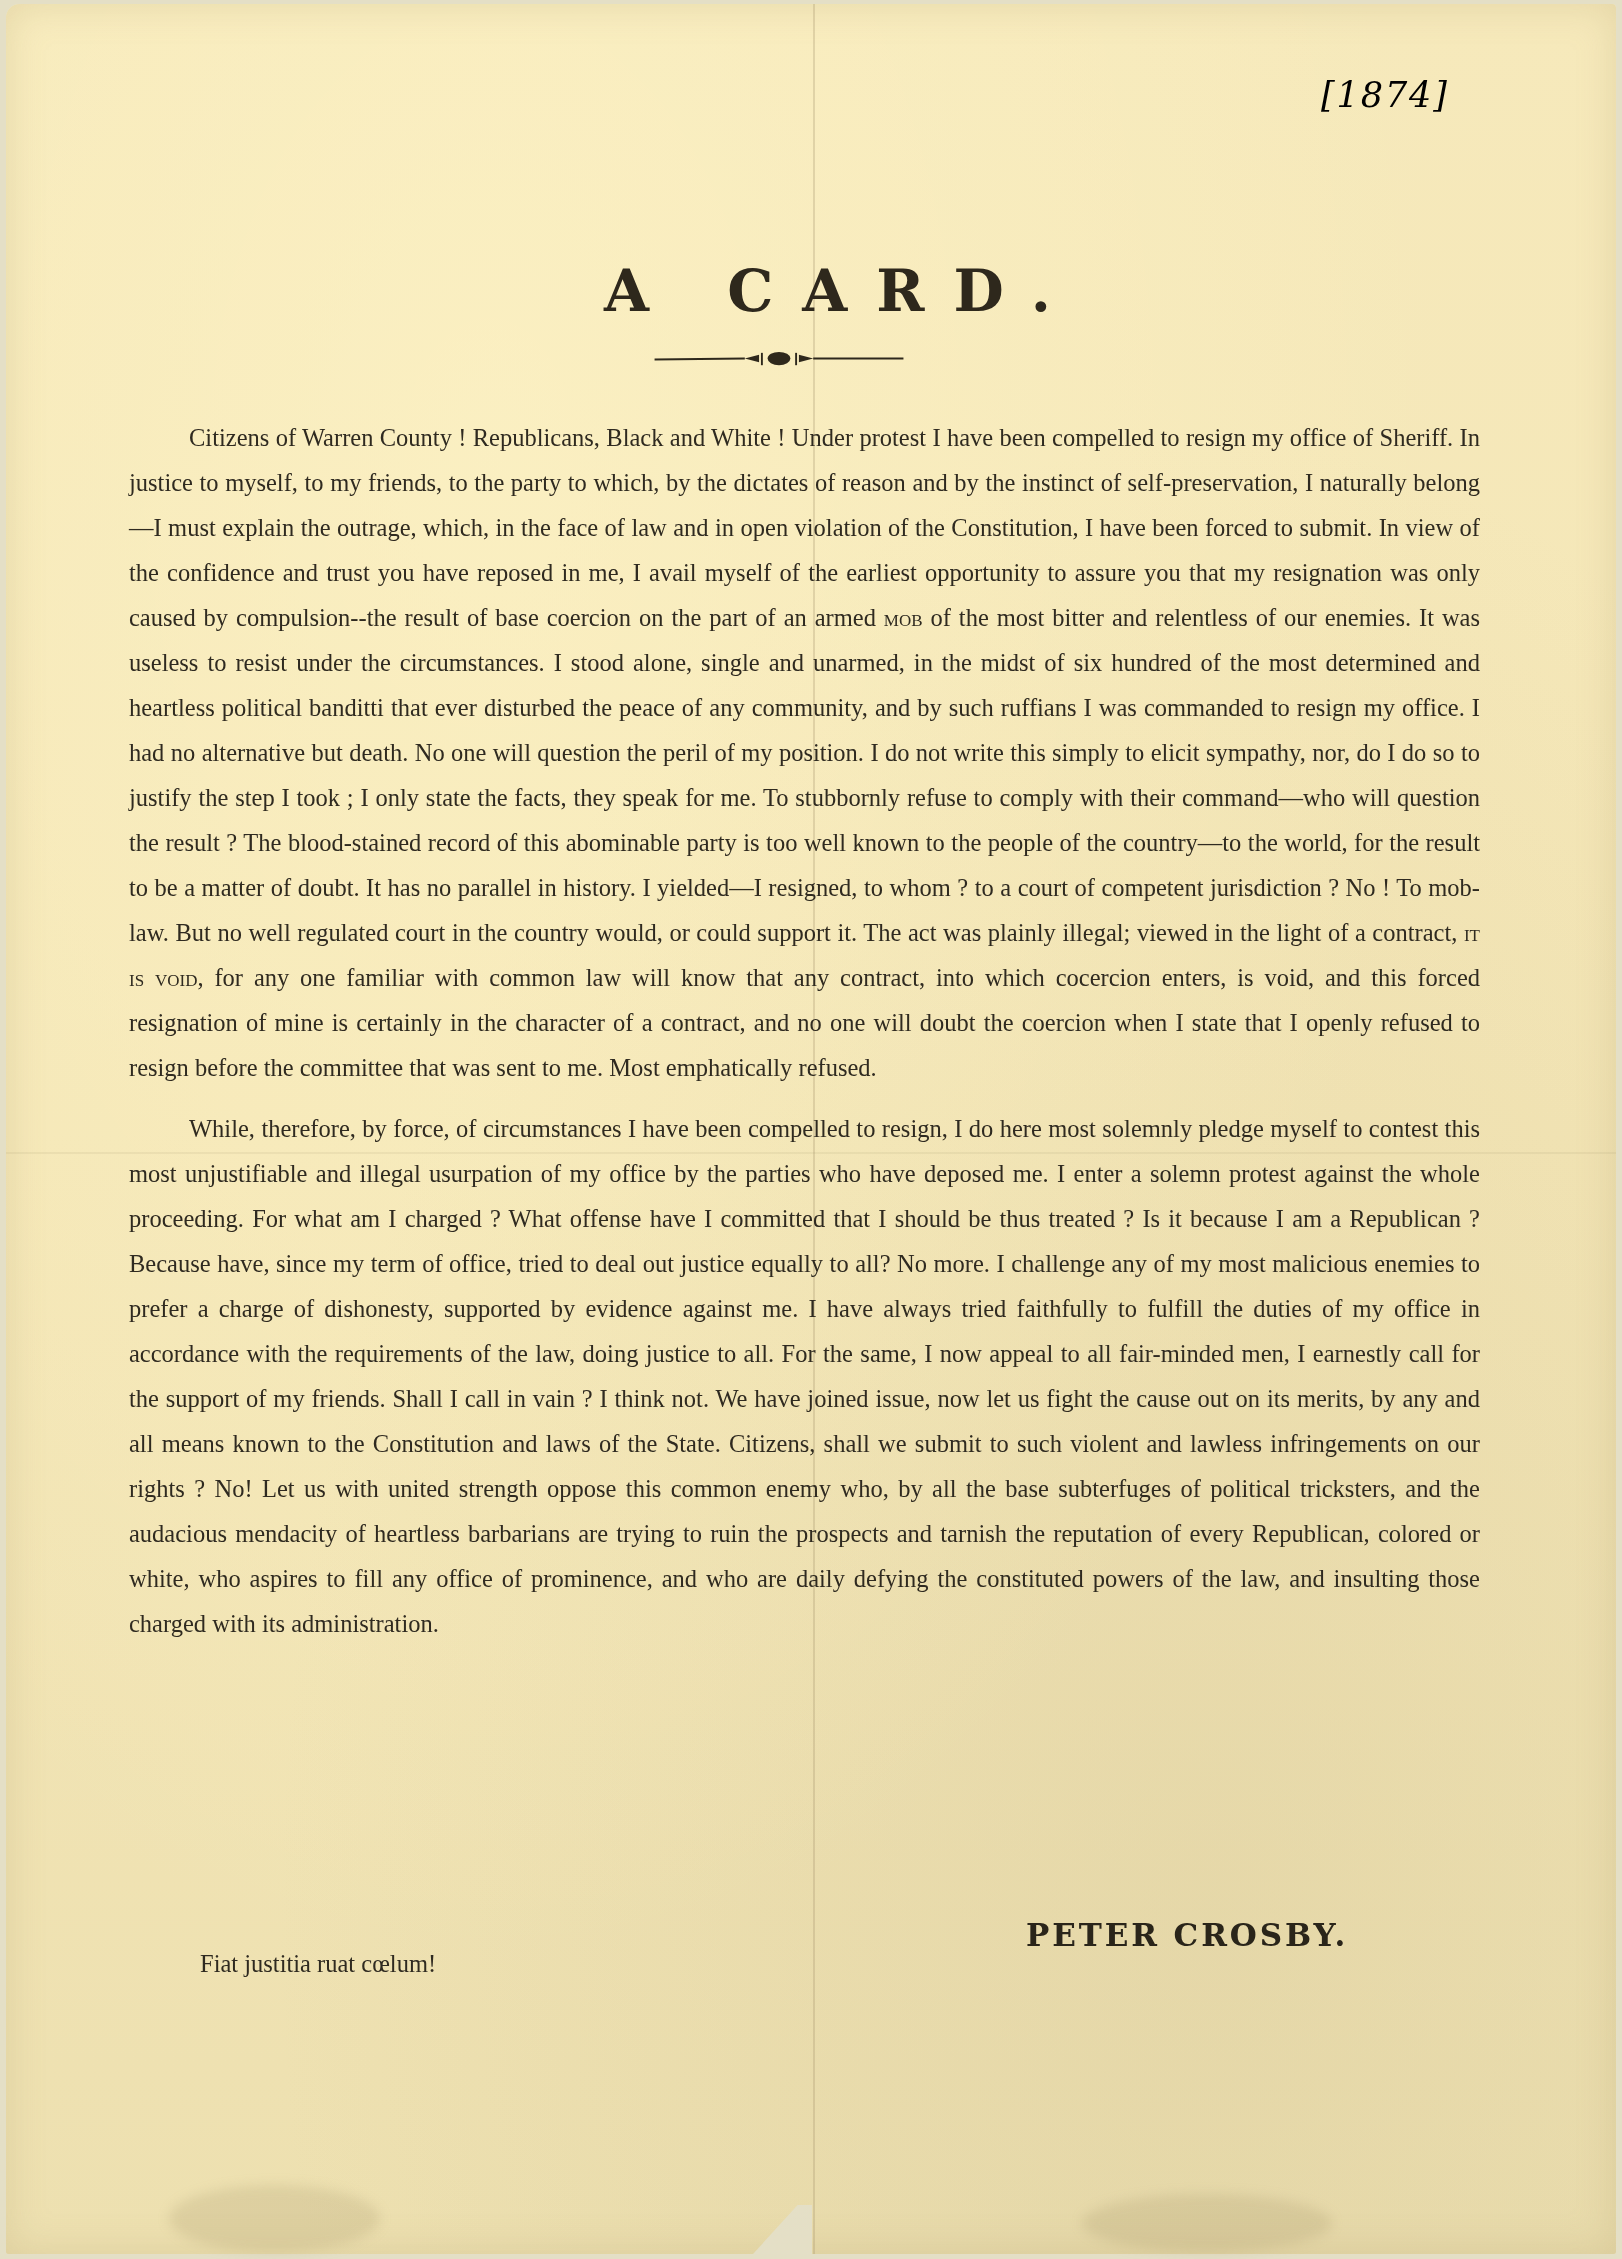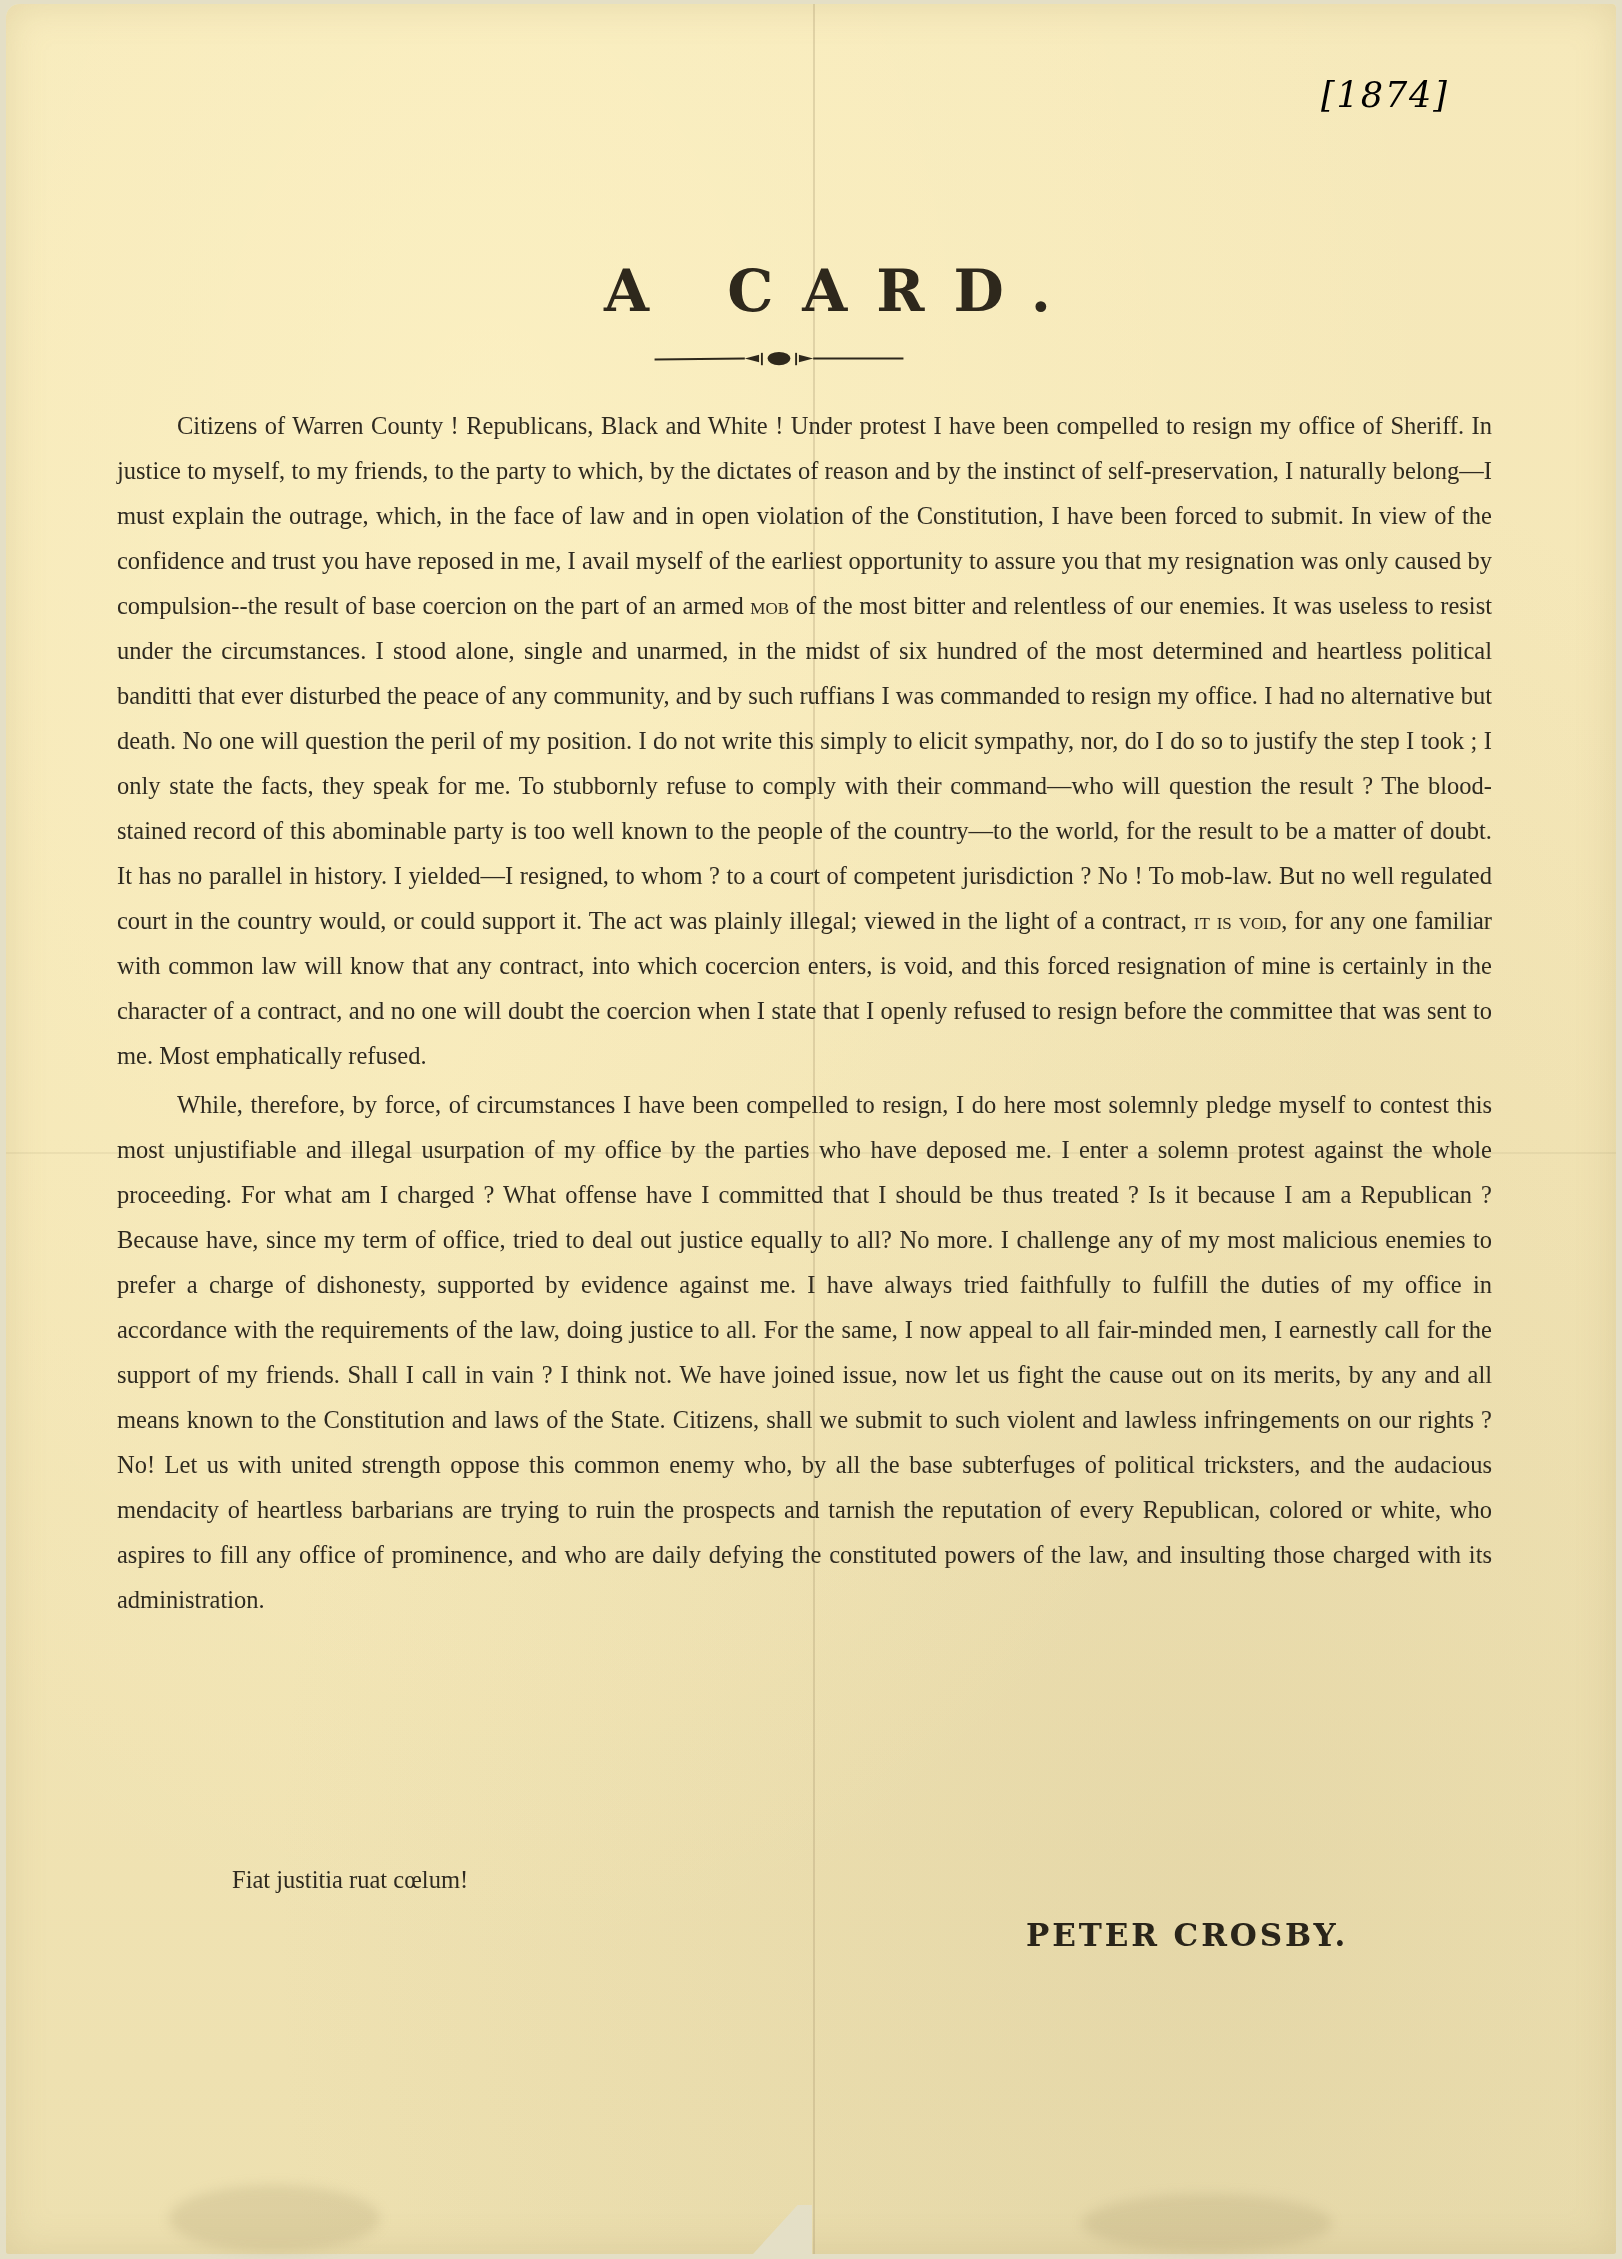--- a/index.html
+++ b/index.html
@@ -33,25 +33,25 @@
     font-size: 58px; letter-spacing: 29px; color: #2e281c;
     padding-left: 29px; box-sizing: border-box;
   }
   .ornament { position:absolute; left: 653px; top: 350px; width: 252px; height: 19px; }
 
   .body-text {
     position: absolute; left: 113px; top: 399px; width: 1383px;
     font-size: 24.5px; line-height: 45px; color: #2f2a20;
     text-align: justify; text-align-last: auto;
   }
-  .body-text p { margin: 4px; text-indent: 60px; }
+  .body-text p { margin: 16px; text-indent: 60px; }
   .sc { font-variant: small-caps; }
   .closing {
-    position:absolute; left: 200px; top: 1866px;
-    font-size: 24.5px; color: #2f2a20; margin-left: 32px;
+    position:absolute; left: 200px; top: 1950px;
+    font-size: 24.5px; color: #2f2a20;
   }
   .signature {
     position:absolute; left: 1026px; top: 1917px;
     font-family: "DejaVu Serif", serif; font-weight: bold;
     font-size: 31px; letter-spacing: 2.9px; color: #2a251a;
   }
 </style>
 </head>
 <body>
 

